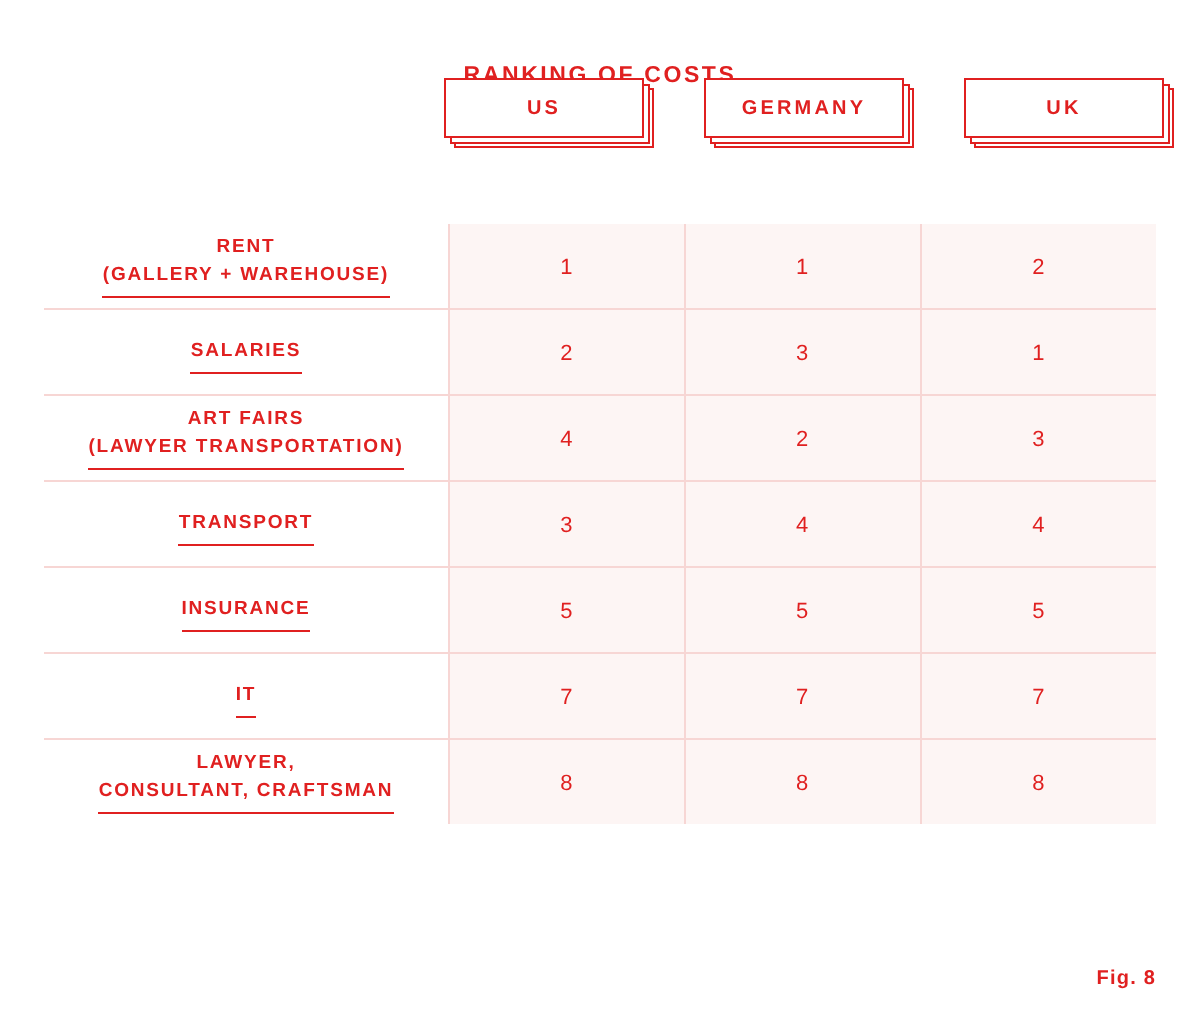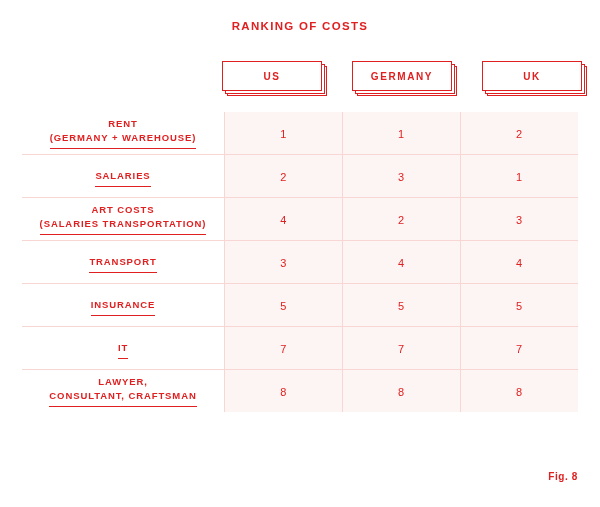--- a/index.html
+++ b/index.html
@@ -15,33 +15,33 @@
     position: relative;
     overflow: hidden;
   }
   .page {
     position: relative;
     width: 600px;
     height: 507px;
   }
   .title {
     position: absolute;
-    top: 20px;
+    top: 32px;
     left: 0;
     width: 600px;
     text-align: center;
     font-size: 11.5px;
     font-weight: bold;
     letter-spacing: 1.3px;
     color: #e02020;
   }
   
   .headers {
     position: absolute;
-    top: 61px;
+    top: 39px;
     left: 222px;
     width: 326px;
     height: 36px;
   }
   .hdr-wrap {
     position: absolute;
     top: 0;
     width: 104px;
     height: 34px;
   }
@@ -128,21 +128,21 @@
     color: #e02020;
   }
   .val {
     font-size: 11px;
     color: #e02020;
     letter-spacing: 0.4px;
   }
   .fig {
     position: absolute;
     right: 22px;
-    bottom: 25px;
+    bottom: 12px;
     font-size: 10px;
     font-weight: bold;
     letter-spacing: 0.6px;
     color: #e02020;
     padding-left: 24px;
   }
 </style>
 </head>
 <body>
 
@@ -167,42 +167,42 @@
       <div class="hdr-box">GERMANY</div>
     </div>
   </div>
 
   <table class="table">
     <tbody>
       <tr>
         <td class="label-cell">
           <span class="label-inner">
             <span>RENT</span><br>
-            <span>(GERMANY + WAREHOUSE)</span>
+            <span>(GALLERY + WAREHOUSE)</span>
           </span>
         </td>
         <td><span class="val">1</span></td>
         <td><span class="val">1</span></td>
         <td><span class="val">2</span></td>
       </tr>
       <tr>
         <td class="label-cell">
           <span class="label-inner">
             <span>SALARIES</span>
           </span>
         </td>
         <td><span class="val">2</span></td>
         <td><span class="val">3</span></td>
         <td><span class="val">1</span></td>
       </tr>
       <tr>
         <td class="label-cell">
           <span class="label-inner">
-            <span>ART COSTS</span><br>
-            <span>(SALARIES TRANSPORTATION)</span>
+            <span>ART FAIRS</span><br>
+            <span>(LAWYER TRANSPORTATION)</span>
           </span>
         </td>
         <td><span class="val">4</span></td>
         <td><span class="val">2</span></td>
         <td><span class="val">3</span></td>
       </tr>
       <tr>
         <td class="label-cell">
           <span class="label-inner">
             <span>TRANSPORT</span>

